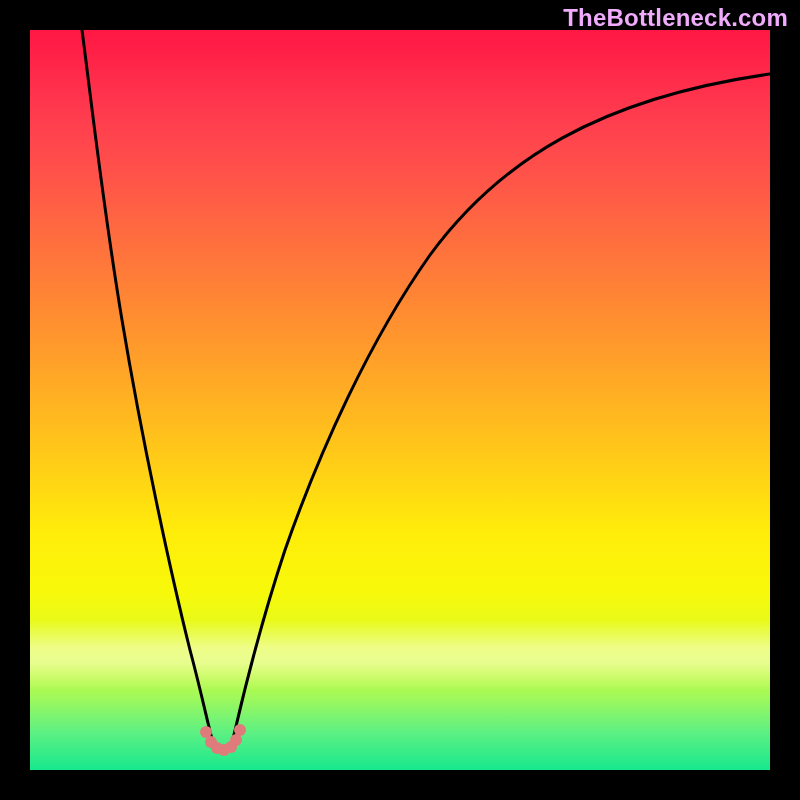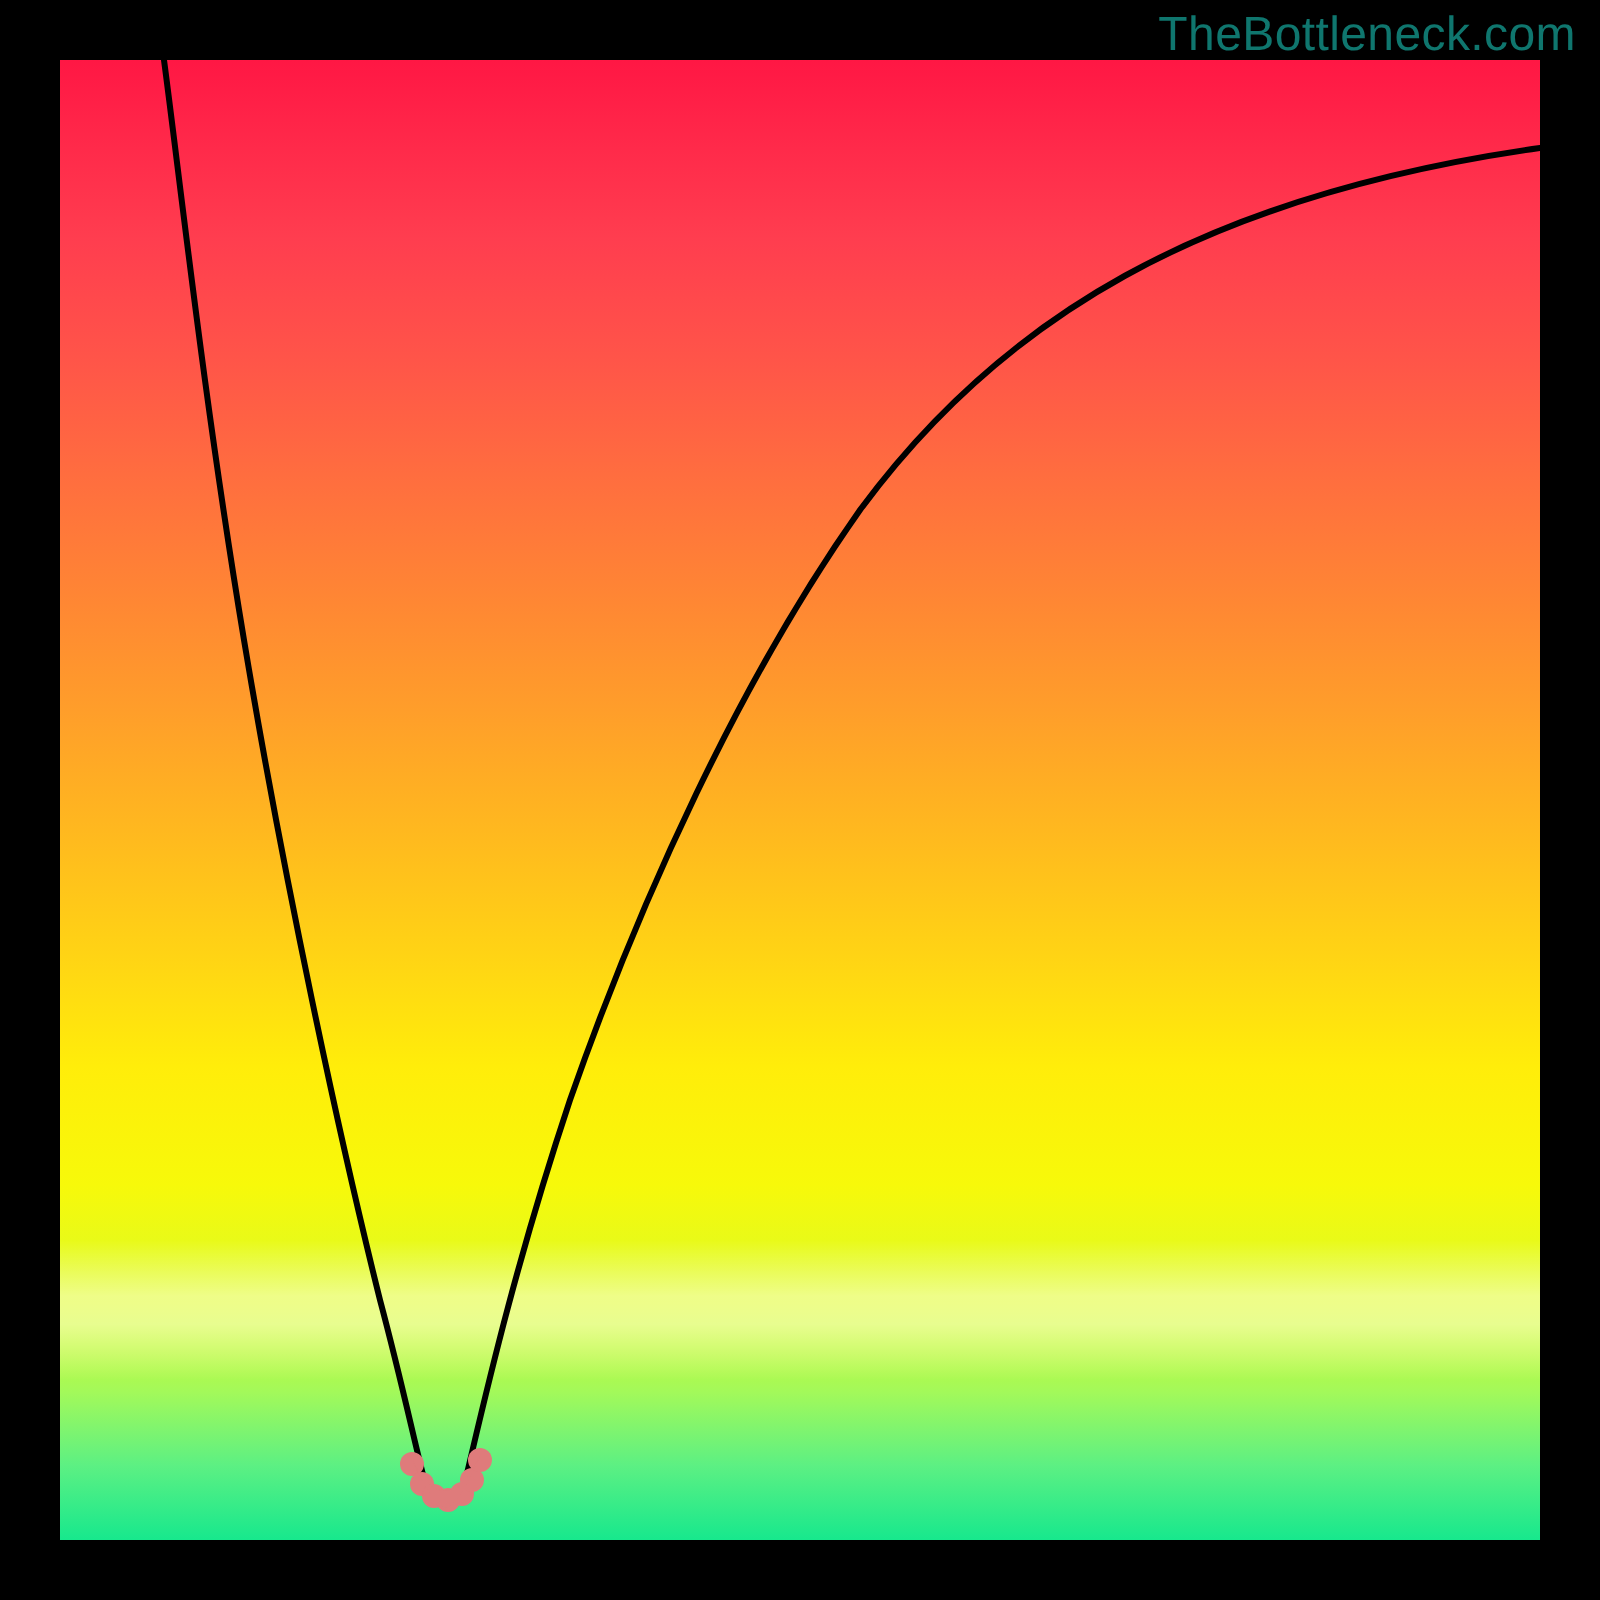--- a/index.html
+++ b/index.html
@@ -62,23 +62,23 @@
       rgba(255,255,210,0.55) 40%,
       rgba(255,255,210,0.55) 60%,
       rgba(255,255,200,0.0) 100%
     );
     mix-blend-mode: screen;
   }
   .watermark {
     position: absolute;
     top: 4px;
     right: 12px;
-    color: #0f766e;
+    color: #f0abfc;
     font-size: 24px;
-    font-weight: 400;
+    font-weight: 700;
     letter-spacing: 0.2px;
     user-select: none;
   }
   svg.curves {
     position: absolute;
     inset: 0;
   }
 </style>
 </head>
 <body>

